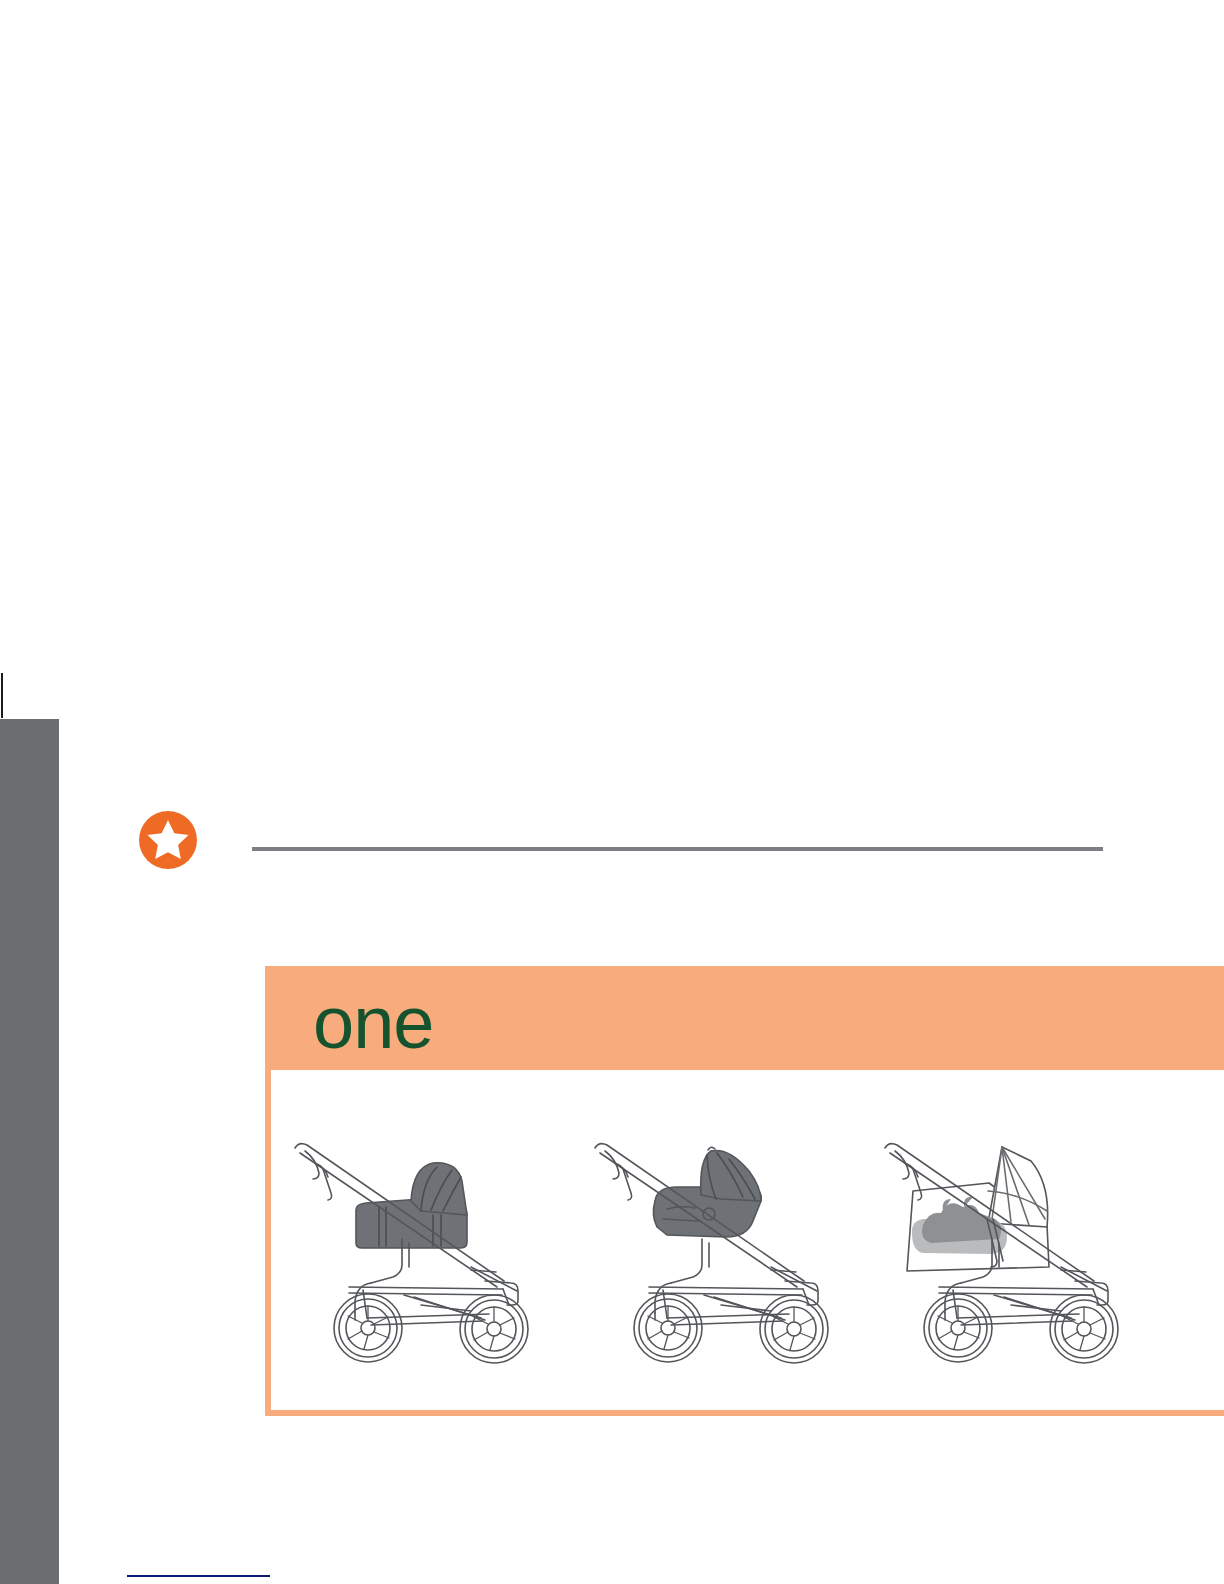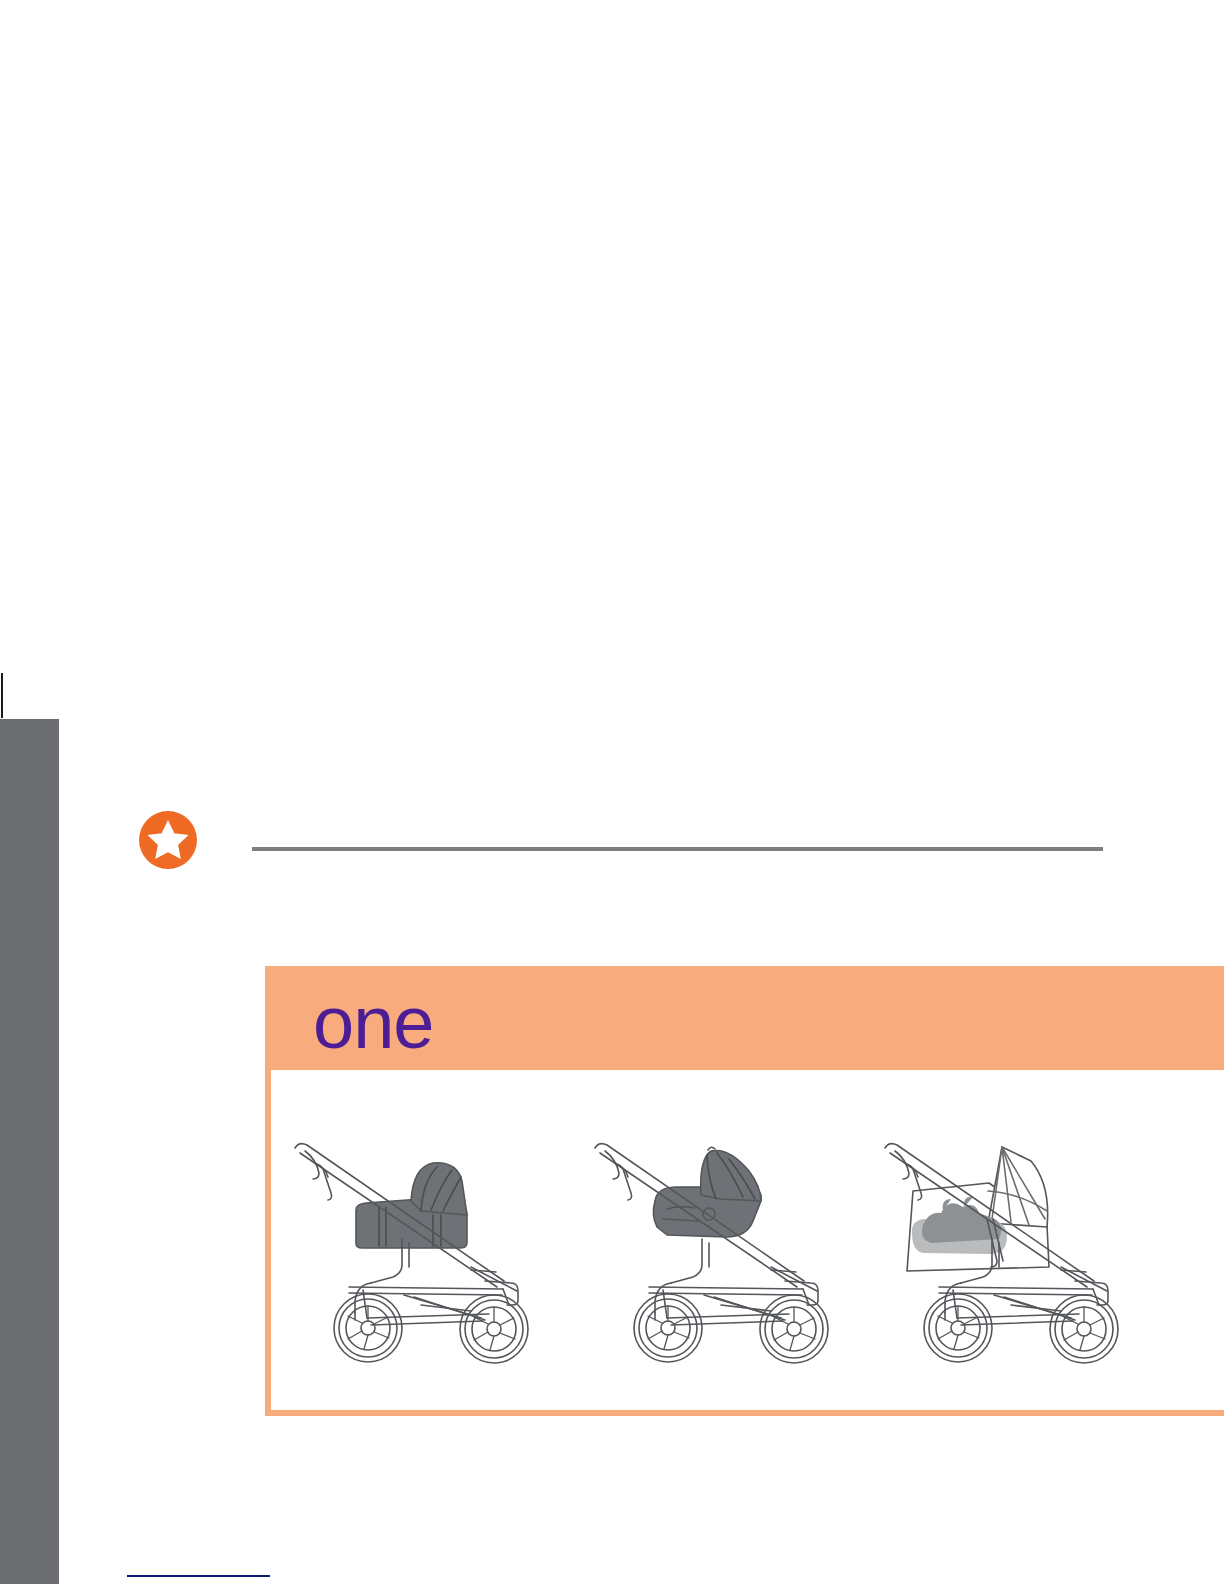--- a/index.html
+++ b/index.html
@@ -95,21 +95,21 @@
     height: 98px;
     background: #f8ab7d;
   }
   .card-band-label {
     position: absolute;
     left: 42px;
     top: 2px;
     font-size: 74px;
     line-height: 98px;
     font-weight: 400;
-    color: #4c1d95;
+    color: #14532d;
     letter-spacing: -1px;
   }
   .card-body {
     position: absolute;
     left: 0;
     top: 98px;
     right: 0;
     bottom: 0;
     background: #ffffff;
     display: flex;

